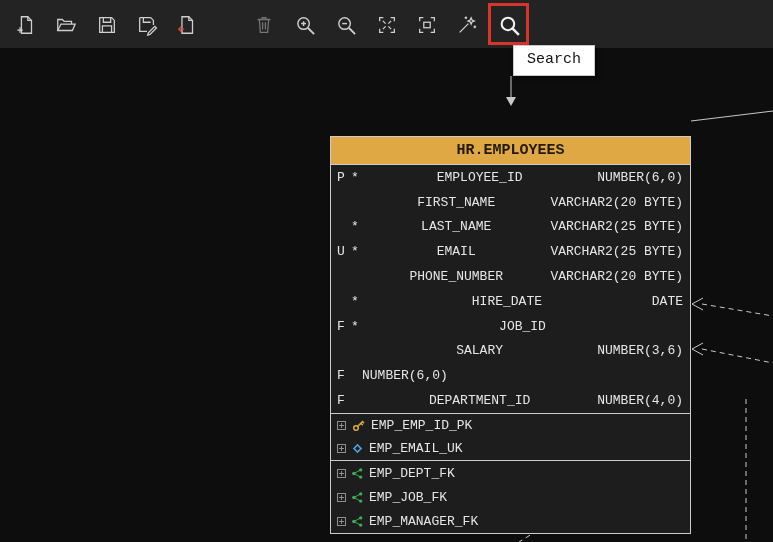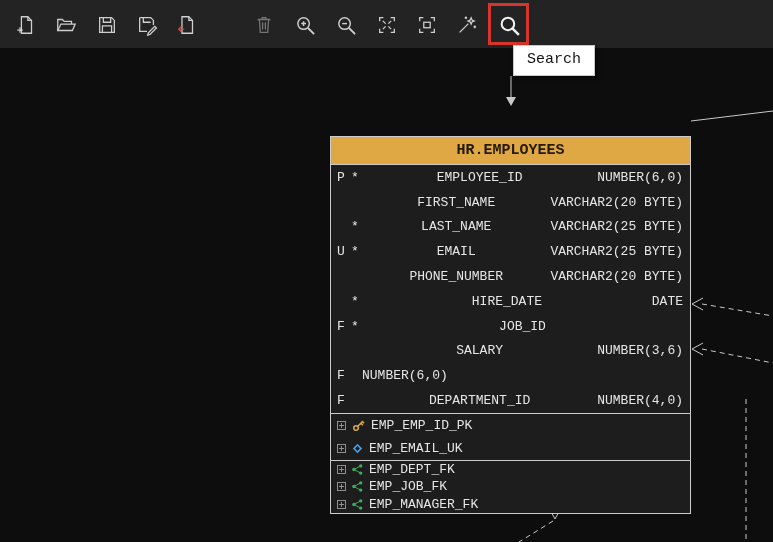--- a/index.html
+++ b/index.html
@@ -49,21 +49,21 @@
     flex:1; display:flex; align-items:center;
     font-size:13px; color:var(--text,#e6e6e6);
     padding:0 7px 0 6px; white-space:nowrap;
   }
   .kcol { width:14px; }
   .mcol { width:11px; }
   .ncol { flex:1;text-align:center; }
   .tcol { text-align:left; }
   .section { display:flex; flex-direction:column; border-top:1px solid var(--table-border,#cccccc); }
   .keys-section { height:47px; }
-  .fk-section { height:53px; }
+  .fk-section { height:73px; }
   .con-row {
     flex:1; display:flex; align-items:center; gap:6px;
     padding:0 6px; font-size:13px; color:var(--text,#e6e6e6); white-space:nowrap;
   }
   .con-row .expand, .con-row .con-icon { display:flex; align-items:center; }
 </style>
 </head>
 <body>
 
 <div id="screen">

